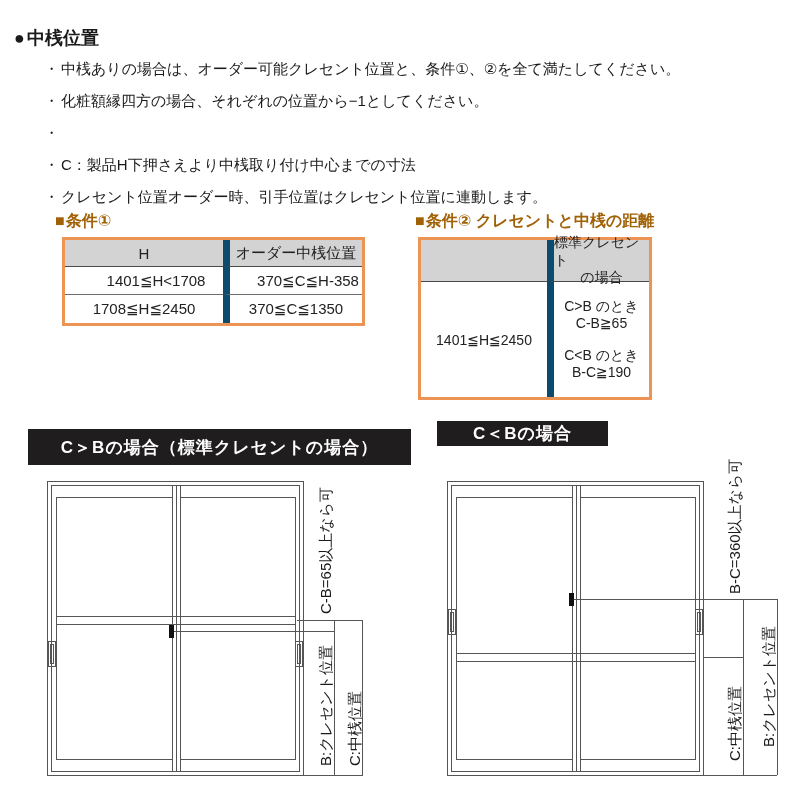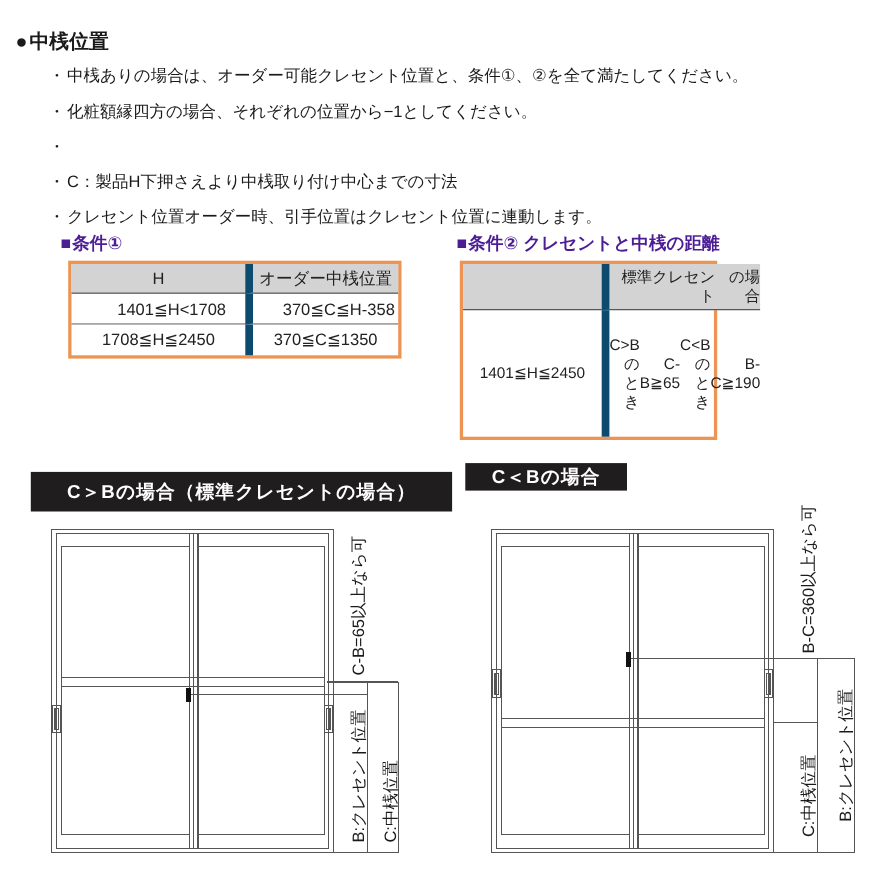--- a/index.html
+++ b/index.html
@@ -5,48 +5,48 @@
   html,body{margin:0;padding:0;background:#fff;}
   .page{
     position:relative;width:800px;height:800px;background:#fff;overflow:hidden;
     font-family:"Liberation Sans","DejaVu Sans",sans-serif;color:#222;margin-top:11px;
   }
   .h1{position:absolute;left:14px;top:15px;font-size:18px;font-weight:bold;color:#1a1a1a;}
   .h1 .mk{margin-right:2px;}
   .notes{position:absolute;left:44px;top:42px;width:740px;}
   .note{display:flex;align-items:center;height:32px;font-size:15px;color:#1a1a1a;white-space:nowrap;}
   .note .mk{margin-right:2px;}
-  .sub{position:absolute;font-size:16px;font-weight:bold;color:#4c1d95;white-space:nowrap;}
+  .sub{position:absolute;font-size:16px;font-weight:bold;color:#a16207;white-space:nowrap;}
   .sub1{left:55px;top:200px;}
   .sub2{left:415px;top:200px;}
   .sub .mk{margin-right:1px;}
   
   .t1{
     position:absolute;left:62px;top:226px;width:303px;height:89px;box-sizing:border-box;
     border:3px solid #ED9454;background:#fff;display:grid;
     grid-template-columns:158px 1fr;grid-template-rows:27px 28px 1fr;font-size:15px;
   }
   .t2{
     position:absolute;left:418px;top:226px;width:234px;height:163px;box-sizing:border-box;
     border:3px solid #ED9454;background:#fff;display:grid;
     grid-template-columns:126px 1fr;grid-template-rows:42px 1fr;font-size:14px;
   }
   .c{display:flex;align-items:center;justify-content:center;color:#222;}
   .head{background:#d3d3d3;border-bottom:1px solid #4a4a4a;}
   .col2{border-left:7px solid #0c4a6e;}
   .rowline{border-bottom:1px solid #6e6e6e;padding-left:24px;}
-  .center-col{flex-direction:row;line-height:1.25;text-align:right;}
+  .center-col{flex-direction:column;line-height:1.25;text-align:left;}
   .spacer14{height:14px;}
   
   .bar{
     position:absolute;background:#1f1d1d;color:#fff;font-weight:bold;font-size:17px;
     display:flex;align-items:center;justify-content:center;letter-spacing:1px;white-space:nowrap;
   }
   .bar1{left:28px;top:418px;width:383px;height:36px;}
-  .bar2{left:423px;top:410px;width:147px;height:25px;}
+  .bar2{left:437px;top:410px;width:171px;height:25px;}
   .diag{position:absolute;left:0;top:440px;}
   .dimtext{font-size:15px;fill:#1a1a1a;}
 </style>
 </head>
 <body>
 
 <div class="page">
 
   <div class="h1"><span class="mk">●</span><span>中桟位置</span></div>
 

